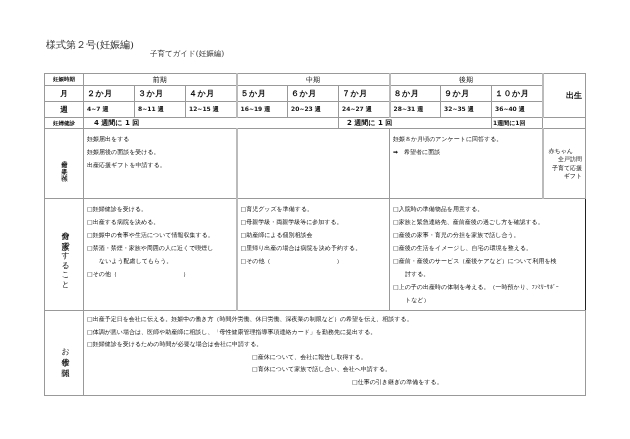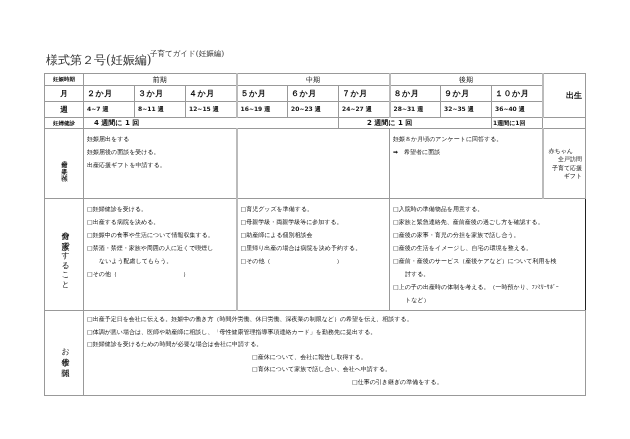--- a/index.html
+++ b/index.html
@@ -1,19 +1,19 @@
 <!DOCTYPE html>
 <html><head>
 <meta charset="utf-8">
 <style>
   html, body { margin: 0; padding: 0; background: #ffffff; }
   body { width: 630px; height: 439px; position: relative; overflow: hidden;
          font-family: "DejaVu Sans", "Liberation Sans", sans-serif; color: #111; }
-  .form-number { position: absolute; left: 46px; top: 38px; font-size: 12px;
-                 font-family: "DejaVu Serif", "Liberation Serif", serif; color: #333; margin-top: 14px; }
+  .form-number { position: absolute; left: 46px; top: 38px; font-size: 10px;
+                 font-family: "DejaVu Serif", "Liberation Serif", serif; color: #333; }
   .doc-title { position: absolute; left: 150px; top: 49px; font-size: 7.5px;
                font-family: "DejaVu Serif", "Liberation Serif", serif; color: #333; }
   table.guide { position: absolute; left: 44px; top: 73px; width: 541px; height: 322px;
                 border-collapse: collapse; table-layout: fixed;
                 border: 1.5px solid #222; font-size: 6.5px; }
   table.guide td { border: 1px solid #999; padding: 0 3px; vertical-align: middle;
                    white-space: nowrap; overflow: hidden; }
   .hdr-label { text-align: center; font-size: 5.5px; font-weight: bold; }
   .hdr-label.big { font-size: 7.5px; }
   .phase { text-align: center; font-weight: normal; font-size: 7px; }
@@ -87,21 +87,21 @@
     <td class="week">20~23 週</td>
     <td class="week">24~27 週</td>
     <td class="week sep-thick">28~31 週</td>
     <td class="week">32~35 週</td>
     <td class="week">36~40 週</td>
   </tr>
 
   <tr style="height:11px">
     <td class="hdr-label">妊婦健診</td>
     <td colspan="5" class="checkup" style="padding-left:10px">4 週間に 1 回</td>
-    <td colspan="3" class="checkup" style="padding-left:28px">2 週間に 1 回</td>
+    <td colspan="3" class="checkup" style="padding-left:8px">2 週間に 1 回</td>
     <td class="checkup" style="font-size:6px;padding:0 1px">1週間に1回</td>
     <td></td>
   </tr>
 
   <tr style="height:70px">
     <td class="vcell">
       <div class="vlabel">給付金の手続き関係</div>
     </td>
     <td colspan="3" class="lines">
       <div class="line tall">妊娠届出をする</div>

